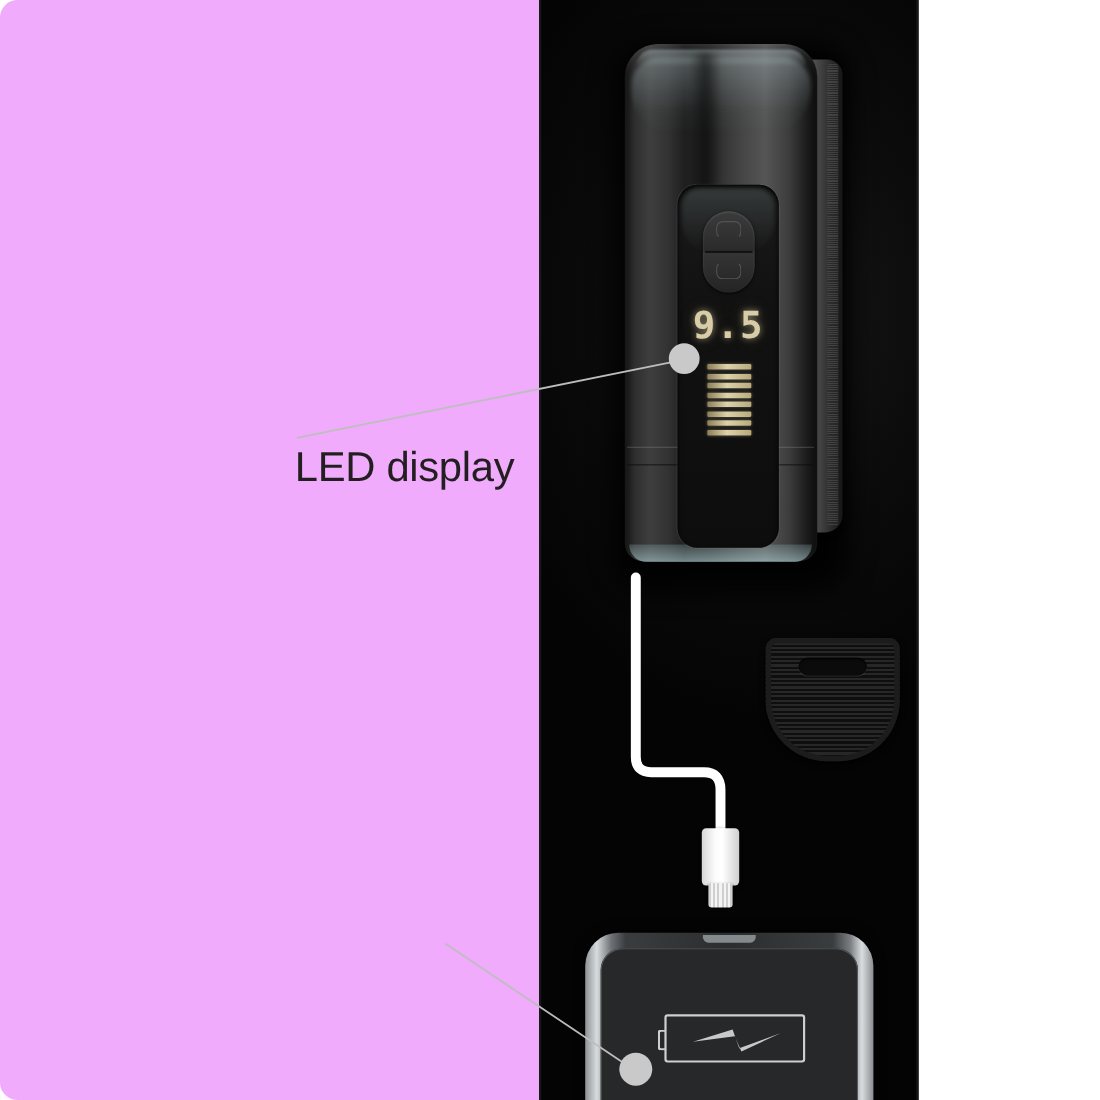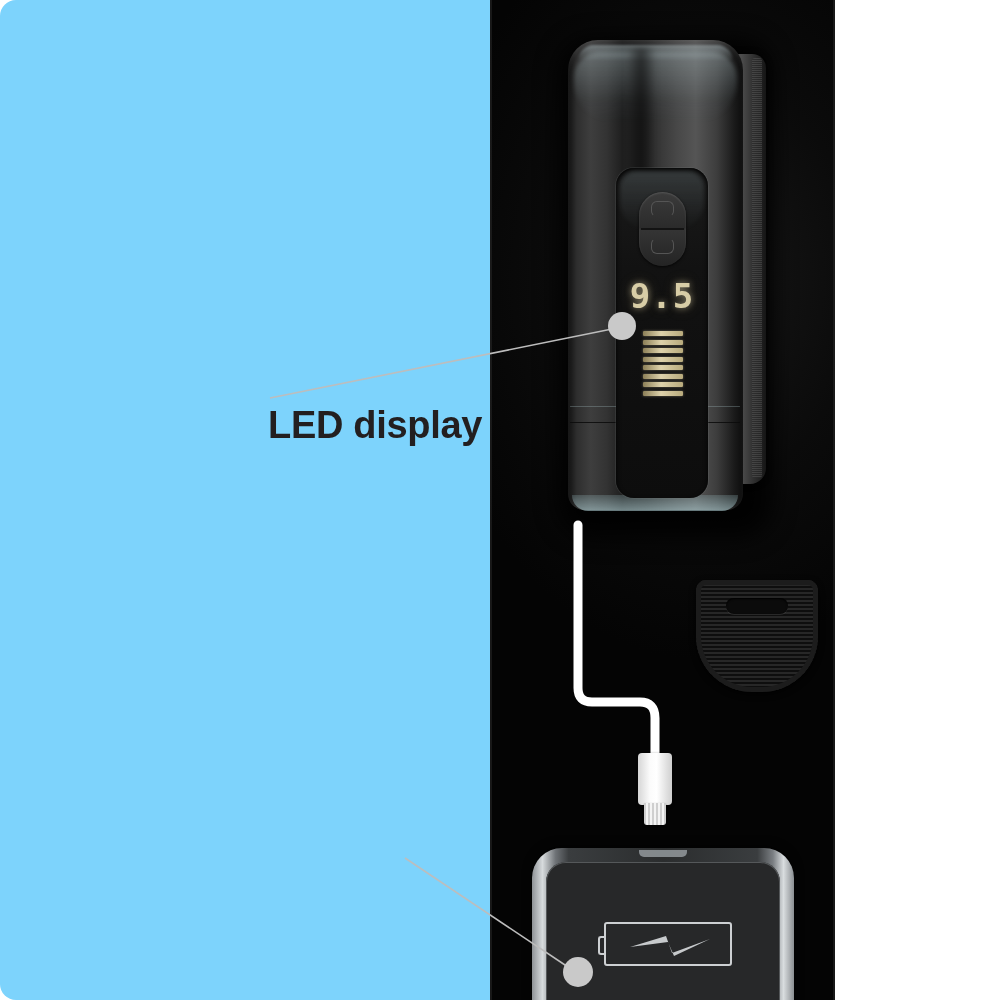--- a/index.html
+++ b/index.html
@@ -2,21 +2,21 @@
 <html style="--dotc: #c9c9c9;"><head>
 <meta charset="utf-8">
 <title>Product Infographic</title>
 <style>
   html,body{margin:0;padding:0;background:#ffffff;}
   body{
     width:1000px;height:1000px;
     font-family:"Liberation Sans","DejaVu Sans",sans-serif;
     overflow:hidden;position:relative;
   }
-  #stage{position:absolute;left:0;top:0;width:796px;height:1000px;background:#7dd3fc;border-radius:16px;}
+  #stage{position:absolute;left:0;top:0;width:796px;height:1000px;background:#f0abfc;border-radius:16px;}
 
   
   .panel{
     position:absolute;left:490px;top:0;width:345px;height:1000px;
     background:#060606;
     background-image:
       radial-gradient(ellipse 280px 380px at 62% 28%, #181818 0%, #0b0b0b 55%, #040404 100%);
     overflow:hidden;
   }
   .panel-edge-l{position:absolute;left:0;top:0;width:2px;height:100%;background:#2a2a2a;opacity:.55;}
@@ -193,21 +193,21 @@
     border:2px solid #cdd0d2;border-right:none;border-radius:3px 0 0 3px;box-sizing:border-box;
   }
   .bolt{
     position:absolute;left:22px;top:9px;width:84px;height:26px;
   }
 
   
   .callout-label{
     position:absolute;color:#231f20;line-height:1.02;white-space:pre-line;
   }
-  #led-label{left:268px;top:406px;font-size:38px;font-weight:700;letter-spacing:-.3px;}
+  #led-label{left:268px;top:406px;font-size:38px;font-weight:400;letter-spacing:-.3px;}
   #pb-label{left:100px;top:802px;font-size:35px;font-weight:bold;letter-spacing:-.4px;}
   .dot{
     position:absolute;border-radius:50%;background:#c9c9c9;
   }
   #dot-led{left:608px;top:312px;width:28px;height:28px;}
   #dot-pb{left:563px;top:957px;width:30px;height:30px;}
   .leader{position:absolute;left:0;top:0;width:1000px;height:1000px;pointer-events:none;}
 </style>
 </head>
 <body>

